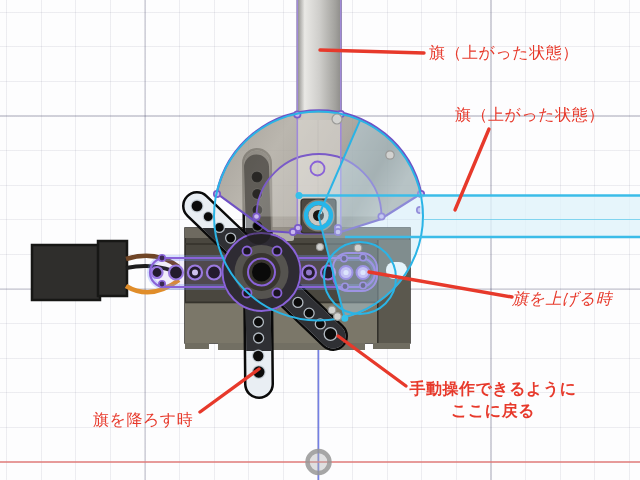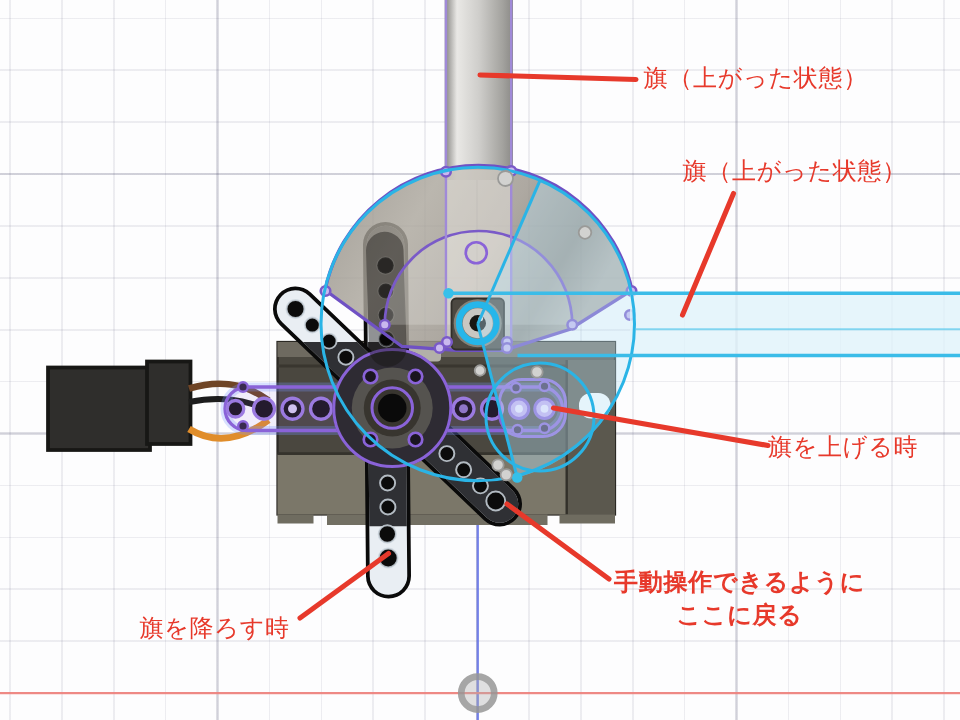--- a/index.html
+++ b/index.html
@@ -250,19 +250,19 @@
       <line x1="320" y1="50" x2="424" y2="53"></line>
       <line x1="489" y1="129" x2="455" y2="210"></line>
       <line x1="369" y1="272" x2="512" y2="297"></line>
       <line x1="200" y1="412" x2="259" y2="369"></line>
       <line x1="338" y1="336" x2="406" y2="386"></line>
     </g>
   </svg>
 
   <div class="ann" style="left:429px;top:42px;">旗（上がった状態）</div>
   <div class="ann" style="left:455px;top:104px;">旗（上がった状態）</div>
-  <div class="ann" style="left:512px;top:288px;">旗を上げる時</div>
+  <div class="ann" style="left:512px;top:288px;font-style:italic;">旗を上げる時</div>
   <div class="ann" style="left:93px;top:409px;">旗を降ろす時</div>
   <div class="ann ann-center" style="left:400px;top:378px;">
     <div>手動操作できるように</div>
     <div>ここに戻る</div>
   </div>
 </div>
 
 </body></html>

